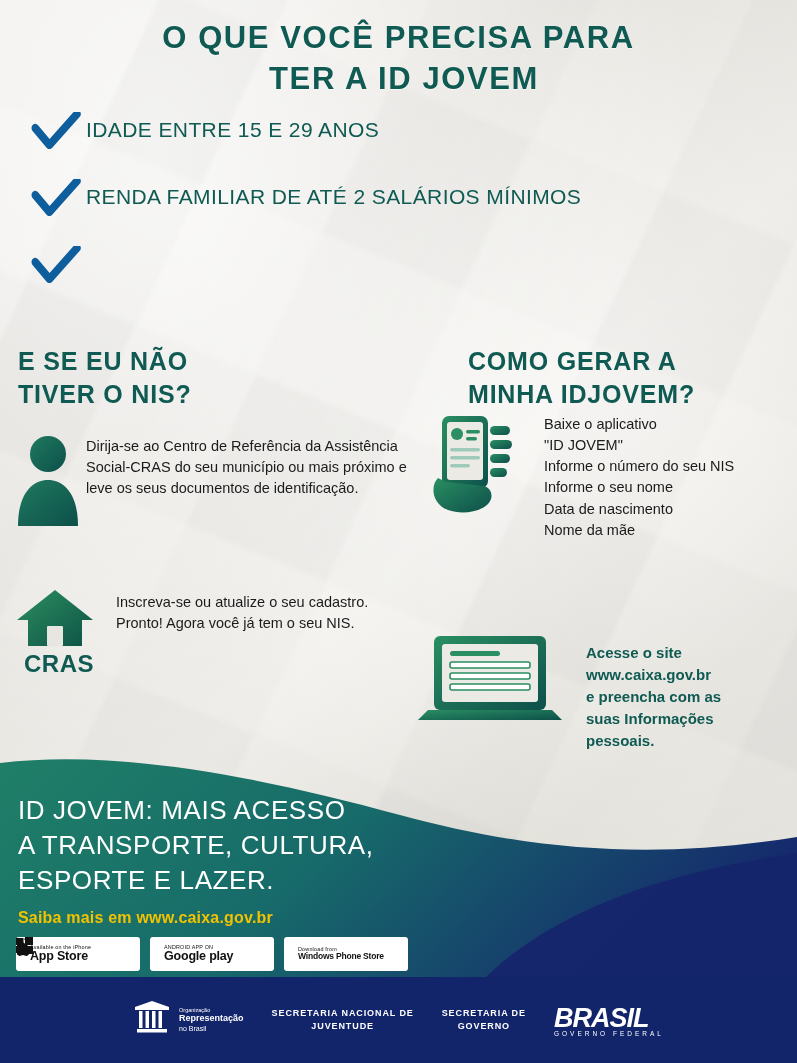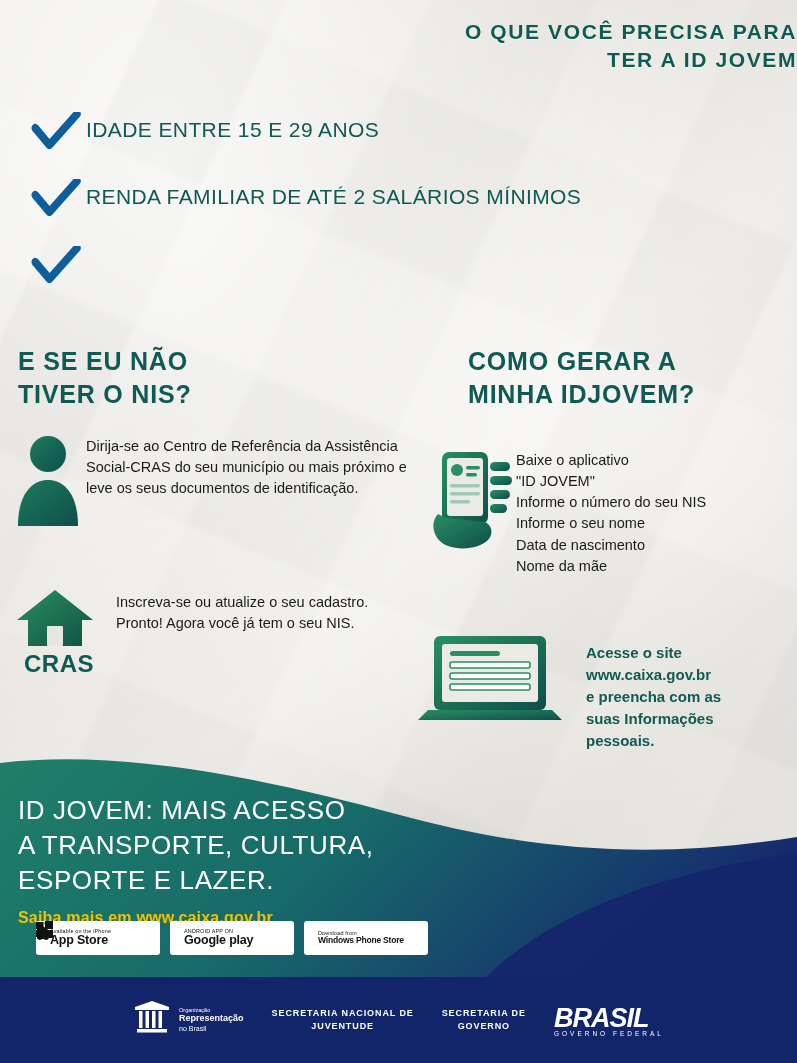--- a/index.html
+++ b/index.html
@@ -21,24 +21,24 @@
   .paper-facets{
     position:absolute;inset:0;
     background:
       linear-gradient(115deg, rgba(255,255,255,.5) 0 12%, rgba(0,0,0,.03) 12.5% 22%, rgba(255,255,255,.45) 22.5% 33%, rgba(0,0,0,.02) 33.5% 46%, rgba(255,255,255,.4) 46.5% 58%, rgba(0,0,0,.03) 58.5% 70%, rgba(255,255,255,.35) 70.5% 84%, rgba(0,0,0,.02) 84.5% 100%),
       linear-gradient(22deg, rgba(0,0,0,.035) 0 9%, rgba(255,255,255,.45) 9.5% 19%, rgba(0,0,0,.025) 19.5% 31%, rgba(255,255,255,.4) 31.5% 44%, rgba(0,0,0,.03) 44.5% 57%, rgba(255,255,255,.35) 57.5% 69%, rgba(0,0,0,.025) 69.5% 82%, rgba(255,255,255,.4) 82.5% 100%);
     opacity:.55;
     mix-blend-mode:multiply;
   }
   .title{
     position:absolute;top:18px;left:0;right:0;
-    text-align:right;
+    text-align:center;
     color:#0f5a52;
     font-weight:bold;
-    font-size:21px;
+    font-size:31px;
     letter-spacing:1.6px;
     line-height:1.32;
     text-shadow:0 1px 0 rgba(255,255,255,.6);
   }
   .title .l2{display:block;padding-left:11px;}
 
   .req-list{position:absolute;top:112px;left:30px;right:30px;}
   .req{
     display:flex;align-items:flex-start;
     margin-bottom:22px;
@@ -85,21 +85,21 @@
   .b-cras .txt{padding-top:4px;}
 
   .b-house{top:588px;left:16px;width:400px;}
   .b-house .icon{width:86px;}
   .b-house .txt{padding-top:4px;}
   .cras-word{
     color:#0f5a52;font-weight:bold;font-size:24px;letter-spacing:.5px;
     text-align:center;margin-top:-4px;
   }
 
-  .b-app{top:444px;left:428px;width:360px;}
+  .b-app{top:408px;left:428px;width:360px;gap:28px;}
   .b-app .icon{width:88px;}
   .b-app .txt{padding-top:6px;}
 
   .b-site{top:632px;left:416px;width:380px;}
   .b-site .icon{width:160px;}
   .b-site .txt{padding-top:10px;padding-left:10px;}
 
   
   .banner{
     position:absolute;left:0;right:0;bottom:0;height:322px;
@@ -109,21 +109,21 @@
   .banner-text{
     position:absolute;left:18px;top:52px;
     color:#ffffff;font-weight:normal;font-size:26px;
     letter-spacing:.6px;line-height:1.35;
   }
   .saiba{
     position:absolute;left:18px;top:168px;
     color:#f2c200;font-weight:bold;font-size:16px;letter-spacing:.2px;
   }
   .stores{
-    position:absolute;left:16px;top:180px;display:flex;gap:10px;margin-left:20px;
+    position:absolute;left:16px;top:196px;display:flex;gap:10px;
   }
   .store{
     background:#ffffff;border-radius:3px;
     height:34px;min-width:108px;
     display:flex;align-items:center;
     padding:0 8px;gap:6px;
   }
   .store .s-glyph{flex:0 0 auto;}
   .store .s-lines{display:flex;flex-direction:column;line-height:1;}
   .store .s-top{font-size:5.4px;color:#111;letter-spacing:.2px;}

